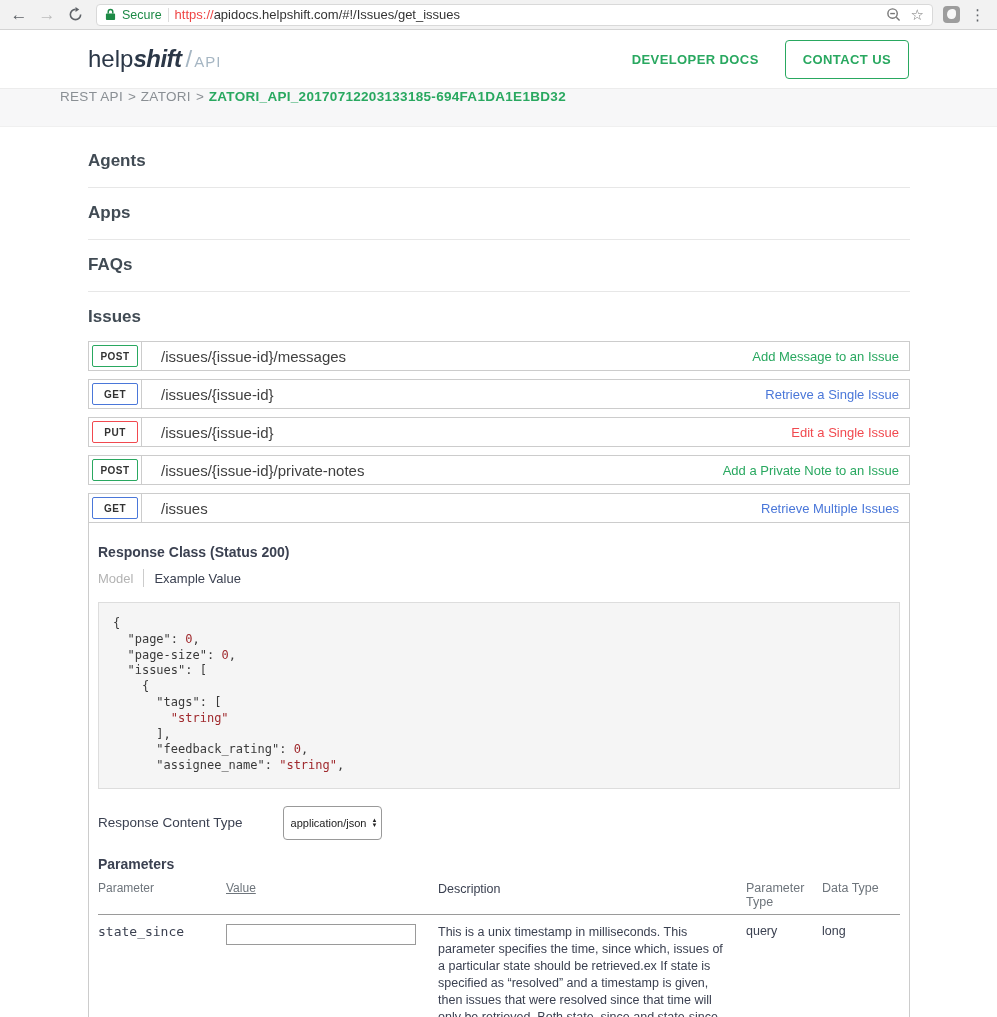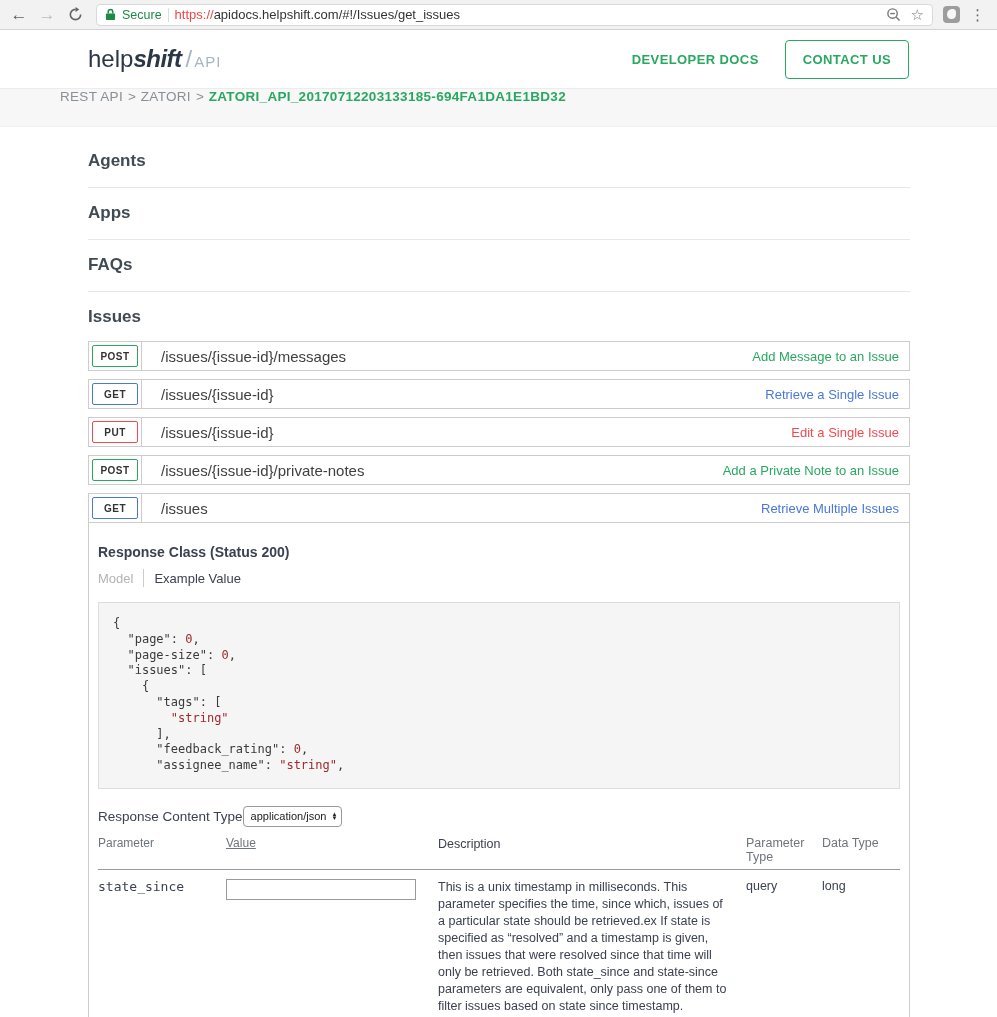--- a/index.html
+++ b/index.html
@@ -78,22 +78,22 @@
   .tab-sep { width: 1px; height: 18px; background: #ccc; margin: 0 10px; }
 
   .code-block { margin-top: 15px; background: #f5f5f5; border: 1px solid #ddd;
     padding: 13px 12px 14px 14px; font-family: "DejaVu Sans Mono", monospace;
     font-size: 12px; line-height: 15.8px; color: #3a3a3a; white-space: pre; overflow: hidden; }
   .tok-key { color: #3a3a3a; }
   .tok-num, .tok-str { color: #a02a2e; }
 
   .rct-row { margin-top: 17px; display: flex; align-items: center; font-size: 13.5px; color: #3b4151; }
   .mac-select { display: inline-flex; align-items: center; justify-content: space-between;
-    background: #fff; border: 1px solid #999; border-radius: 4px; height: 21px;
-    padding: 0 4px 0 7px; font-size: 11px; color: #222; cursor: pointer; gap: 5px; }
+    background: #fff; border: 1px solid #999; border-radius: 4px; height: 34px;
+    padding: 0 4px 0 7px; font-size: 11px; color: #222; cursor: pointer; gap: 5px; margin-left: 40px; }
   .sel-arrows { display: flex; flex-direction: column; line-height: 4.5px; font-size: 6px; color: #222; }
 
   .params-title { margin-top: 16px; font-size: 14px; font-weight: 700; color: #3b4151; }
 
   .ptable { margin-top: 9px; }
   .ptable .thead { display: flex; font-size: 12px; color: #6e757c; border-bottom: 1px solid #9a9a9a;
     padding-bottom: 5px; }
   .ptable .prow { display: flex; border-bottom: 1px solid #ddd; padding: 9px 0 10px; }
   .ptable .prow:last-child { border-bottom: none; }
   .c-param { width: 128px; flex: none; }
@@ -238,20 +238,21 @@
       <span>Response Content Type</span>
       <span class="mac-select" style="min-width:92px">
         <span>application/json</span>
         <span class="sel-arrows">
             <span>▲</span>
             <span>▼</span>
           </span>
       </span>
     </div>
 
+    <div class="params-title">Parameters</div>
 
     <div class="ptable">
       <div class="thead">
         <div class="c-param">Parameter</div>
         <div class="c-value">Value</div>
         <div class="c-desc">Description</div>
         <div class="c-ptype">Parameter Type</div>
         <div class="c-dtype">Data Type</div>
       </div>
       <div id="param-rows">

